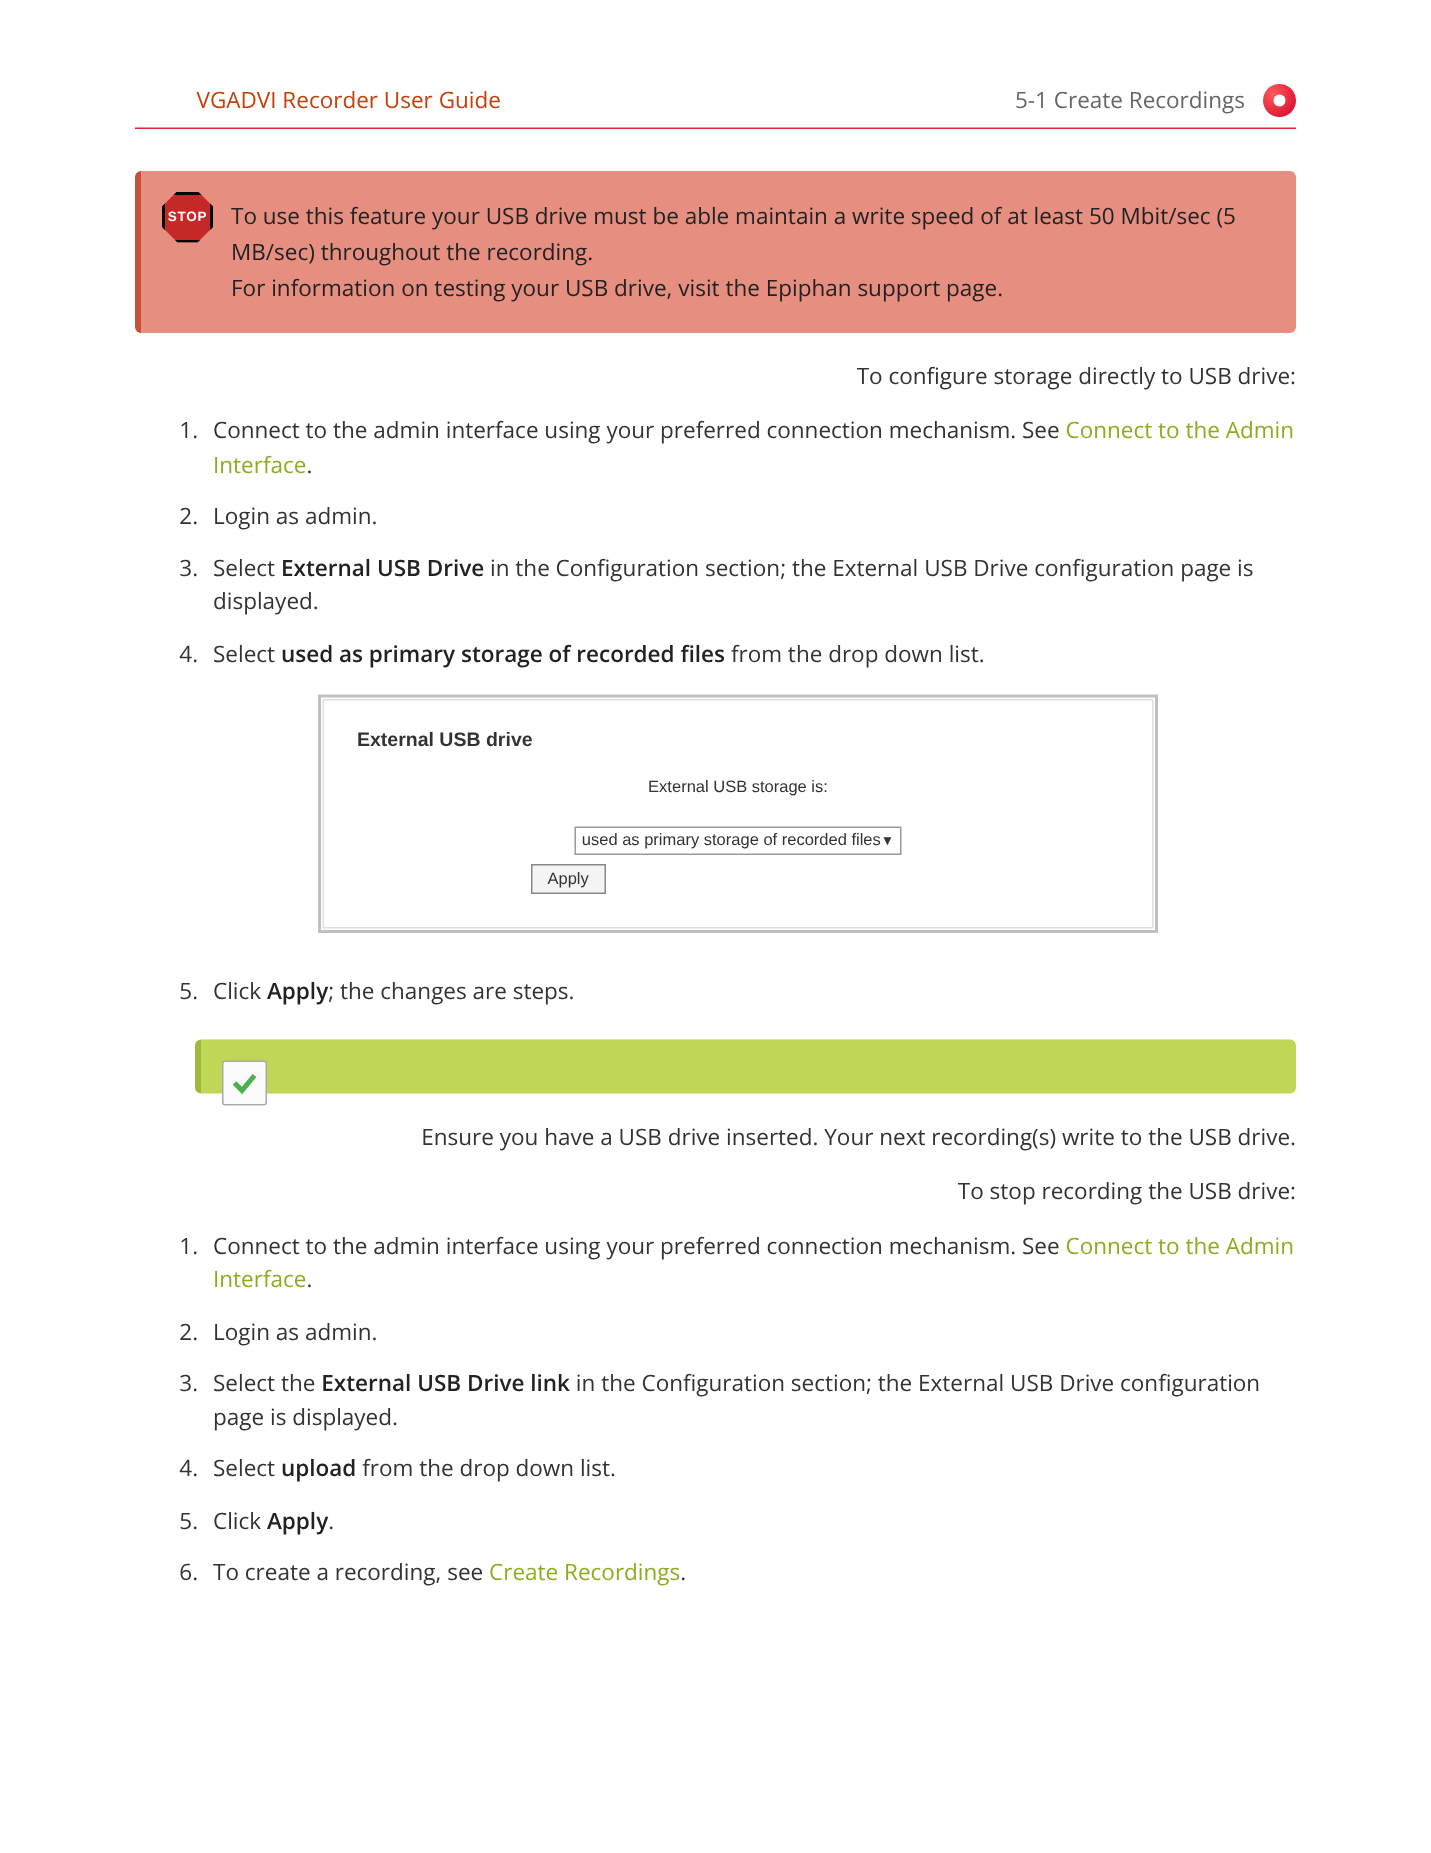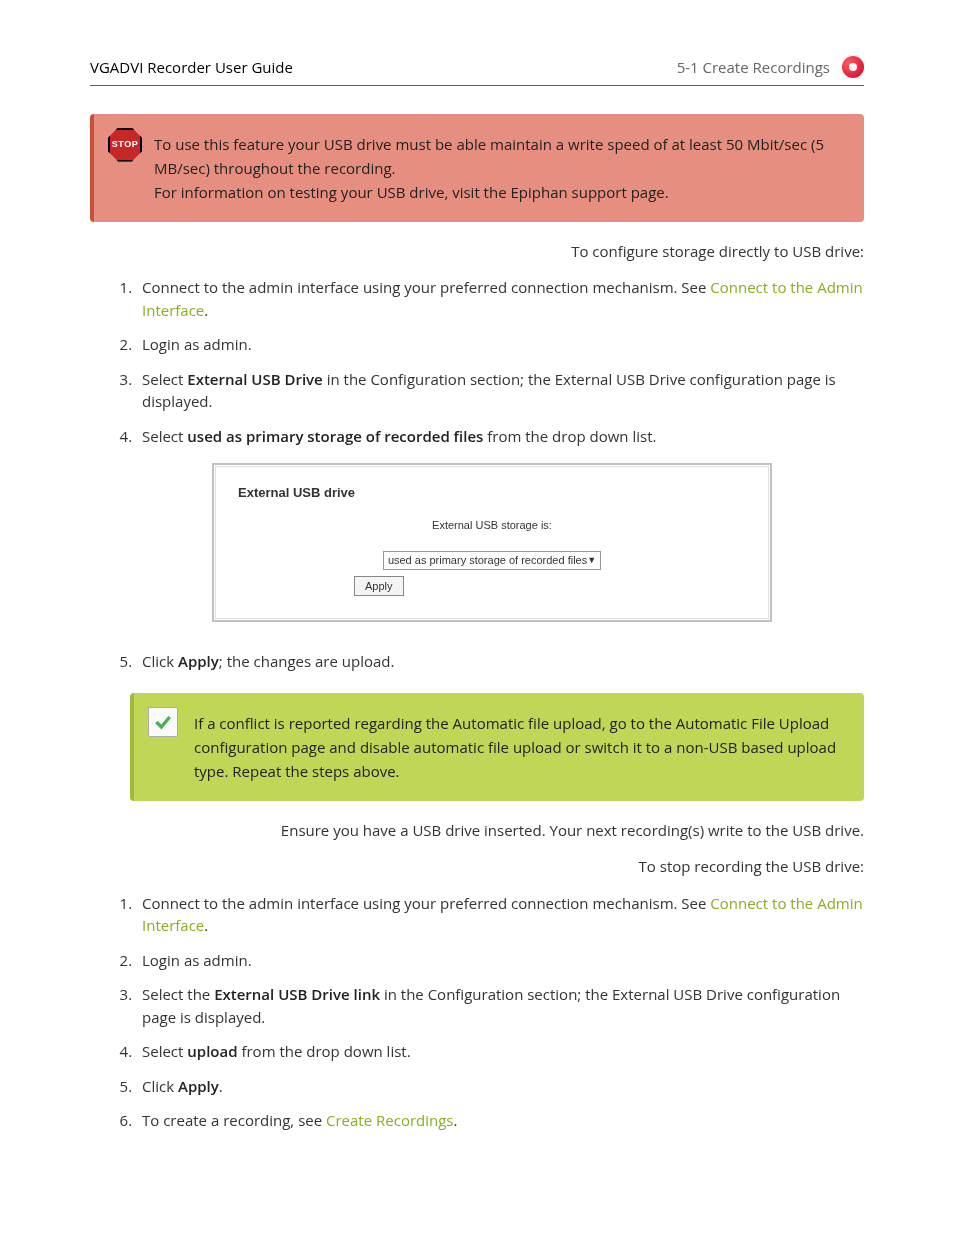--- a/index.html
+++ b/index.html
@@ -14,21 +14,21 @@
     line-height: 1.5;
   }
   .header {
     display: flex;
     justify-content: space-between;
     align-items: center;
     border-bottom: 1px solid #e0223a;
     padding-bottom: 6px;
     margin-bottom: 28px;
   }
-  .header-left { color: #000000; font-size: 15px; }
+  .header-left { color: #c2410c; font-size: 15px; margin-left: 41px; }
   .header-right { display: flex; align-items: center; gap: 12px; color: #666; font-size: 15px; }
   .brand-icon {
     width: 22px; height: 22px; border-radius: 50%;
     background: radial-gradient(circle at 30% 30%, #ff5a5a, #d4002a);
     position: relative;
     display: inline-flex; align-items: center; justify-content: center;
   }
   .brand-icon::after {
     content: ""; width: 8px; height: 8px; border-radius: 50%; background: #fff;
   }
@@ -147,33 +147,32 @@
           <div class="screenshot-select">
             <span>used as primary storage of recorded files</span>
             <span class="screenshot-select-caret">▼</span>
           </div>
         </div>
         <div class="screenshot-apply">Apply</div>
       </div>
     </div>
   </li>
   <li>
-    <span>Click </span><strong>Apply</strong><span>; the changes are upload.</span>
+    <span>Click </span><strong>Apply</strong><span>; the changes are steps.</span>
   </li>
 </ol>
 
 <div class="callout callout-ok">
   <div class="callout-icon">
     <div class="ok-sign">
       <svg viewBox="0 0 24 24">
           <path fill="none" stroke="#4caf50" stroke-width="4" d="M4 12 L10 18 L20 6"></path>
         </svg>
     </div>
   </div>
-  <p>If a conflict is reported regarding the Automatic file upload, go to the Automatic File Upload configuration page and disable automatic file upload or switch it to a non-USB based upload type. Repeat the steps above.</p>
 </div>
 
 <p class="body-p">Ensure you have a USB drive inserted. Your next recording(s) write to the USB drive.</p>
 
 <p class="body-p">To stop recording the USB drive:</p>
 
 <ol>
   <li>
     <span>Connect to the admin interface using your preferred connection mechanism. See </span><a class="link" href="#">Connect to the Admin Interface</a><span>.</span>
   </li>

